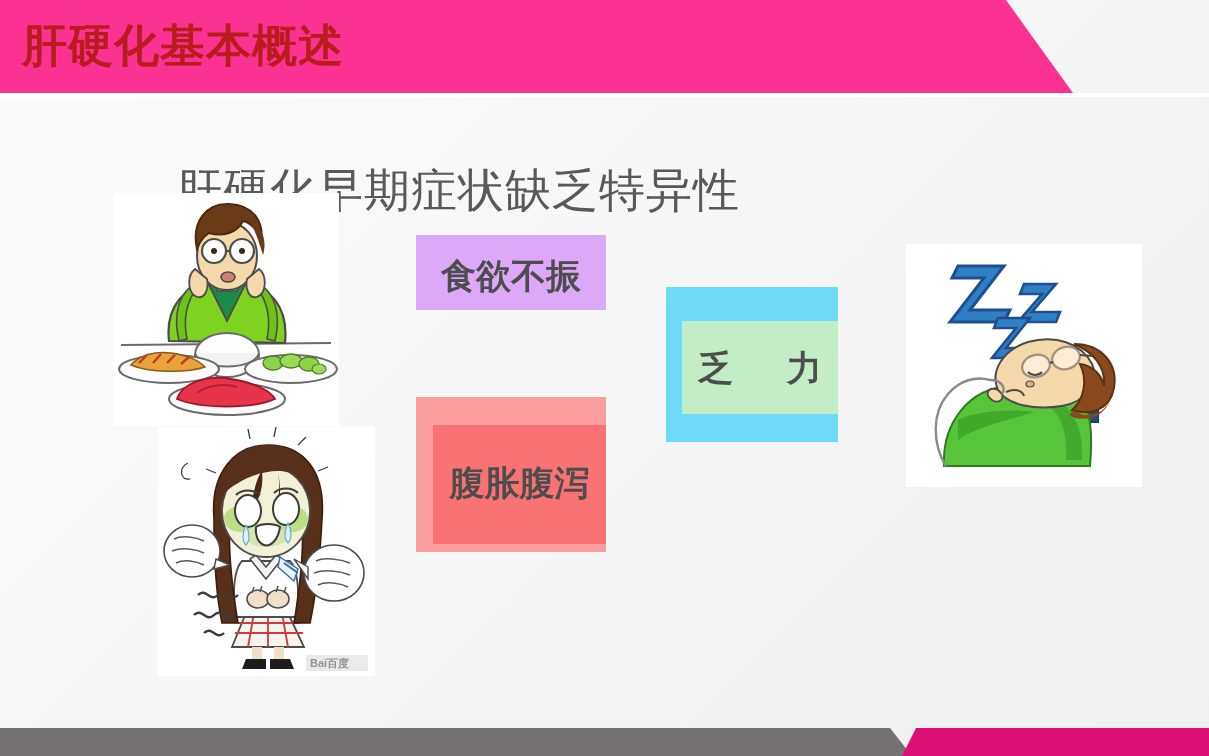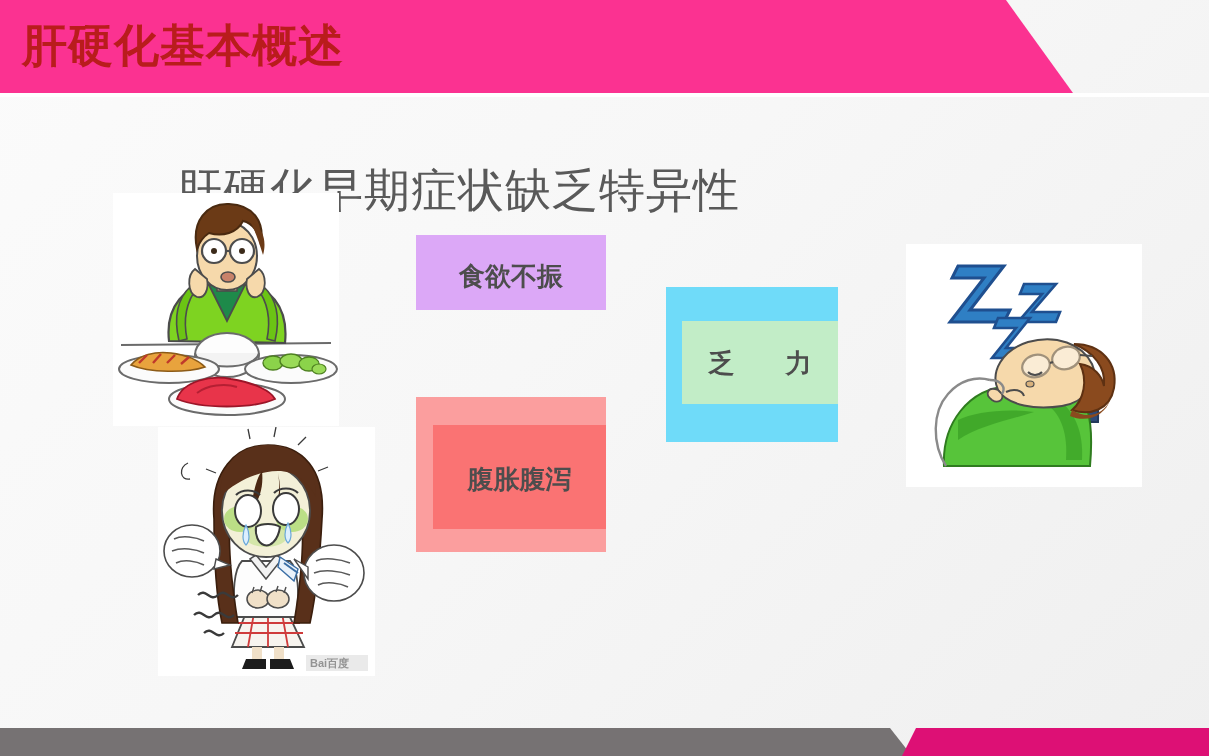--- a/index.html
+++ b/index.html
@@ -31,46 +31,47 @@
   
   .subtitle{
     position:absolute; left:176px; top:120px;
     font-size:46px; font-weight:400; color:#595959;
     letter-spacing:1px; white-space:nowrap;margin-top:40px;
   }
 
   
   .box{ position:absolute; display:flex; align-items:center; justify-content:center; }
   .box-label{
-    font-size:26px; font-weight:700; color:#4d4d4d;
+    font-size:35px; font-weight:700; color:#4d4d4d;
     white-space:nowrap; line-height:1;
   }
 
   .box-appetite{
     left:416px; top:235px; width:190px; height:75px;
     background:#dca8f7;
   }
   .box-appetite .box-label{ position:relative; top:3px; }
 
   .box-bloat-outer{
     left:416px; top:397px; width:190px; height:155px;
     background:#fb9e9e;
   }
   .box-bloat-inner{
-    left:433px; top:425px; width:173px; height:104px;
+    left:433px; top:425px; width:173px; height:119px;
     background:#fa7373;
+    font-family:Liberation Mono, monospace;
   }
   .box-bloat-inner .box-label{ position:relative; top:2px; }
 
   .box-fatigue-outer{
     left:666px; top:287px; width:172px; height:155px;
     background:#6fdbf9;
   }
   .box-fatigue-inner{
-    left:682px; top:321px; width:156px; height:83px;
+    left:682px; top:321px; width:156px; height:93px;
     background:#c2edc7;
   }
   .box-fatigue-inner .box-label{ letter-spacing:22px; text-indent:22px; }
 
   
   .pic{ position:absolute; background:#ffffff; overflow:hidden;font-weight:bold; }
 
   .pic-noappetite{ left:113px; top:193px; width:226px; height:233px; }
   .pic-sickgirl  { left:158px; top:427px; width:217px; height:249px; }
   .pic-sleepyman { left:906px; top:244px; width:236px; height:243px; }

